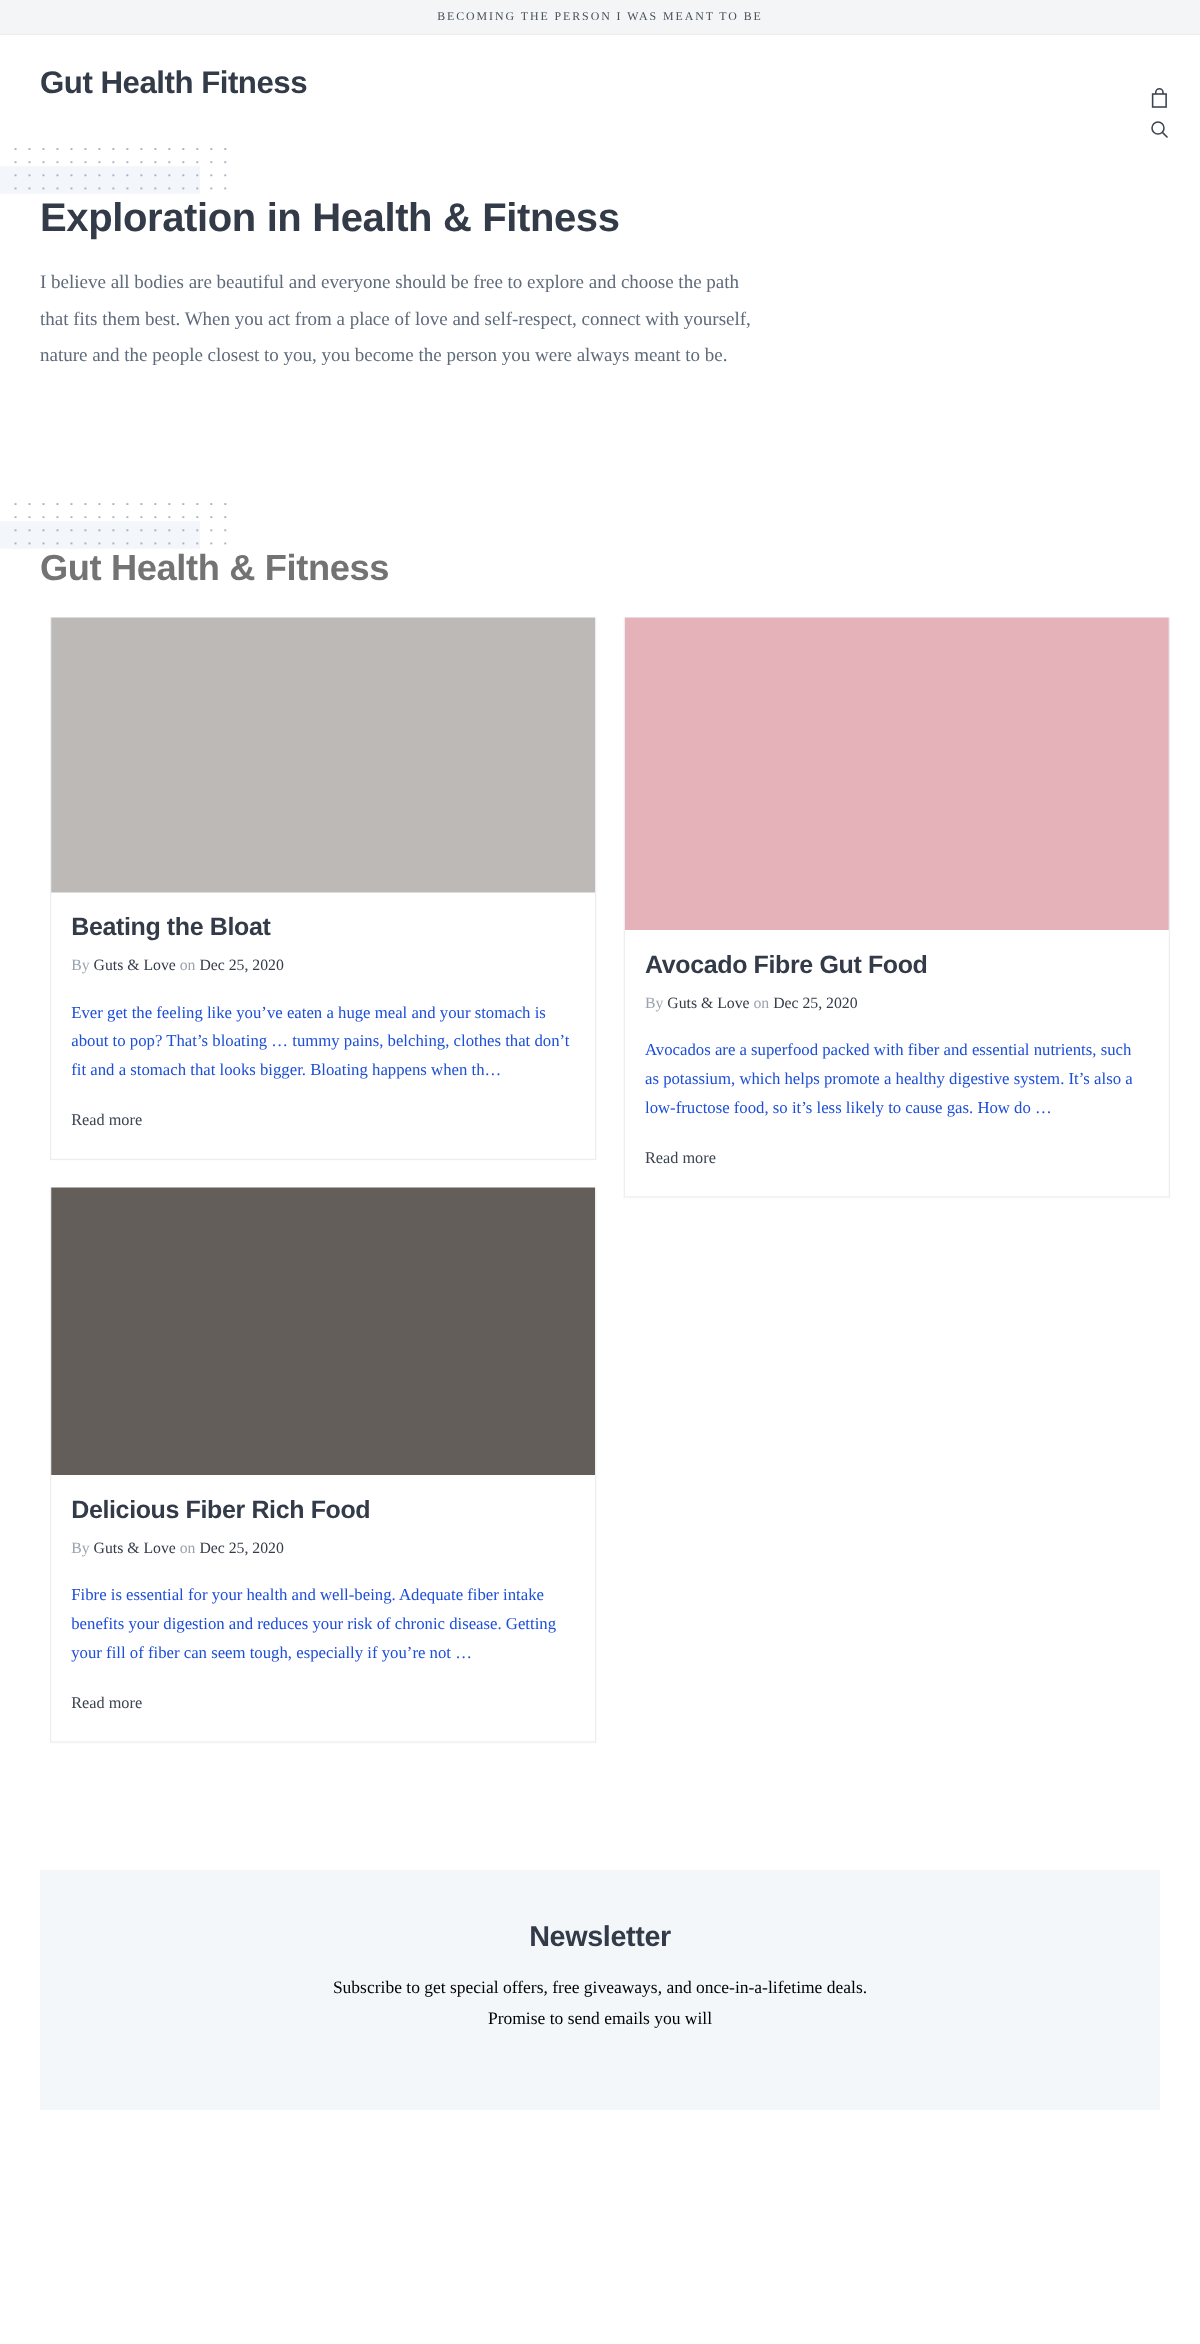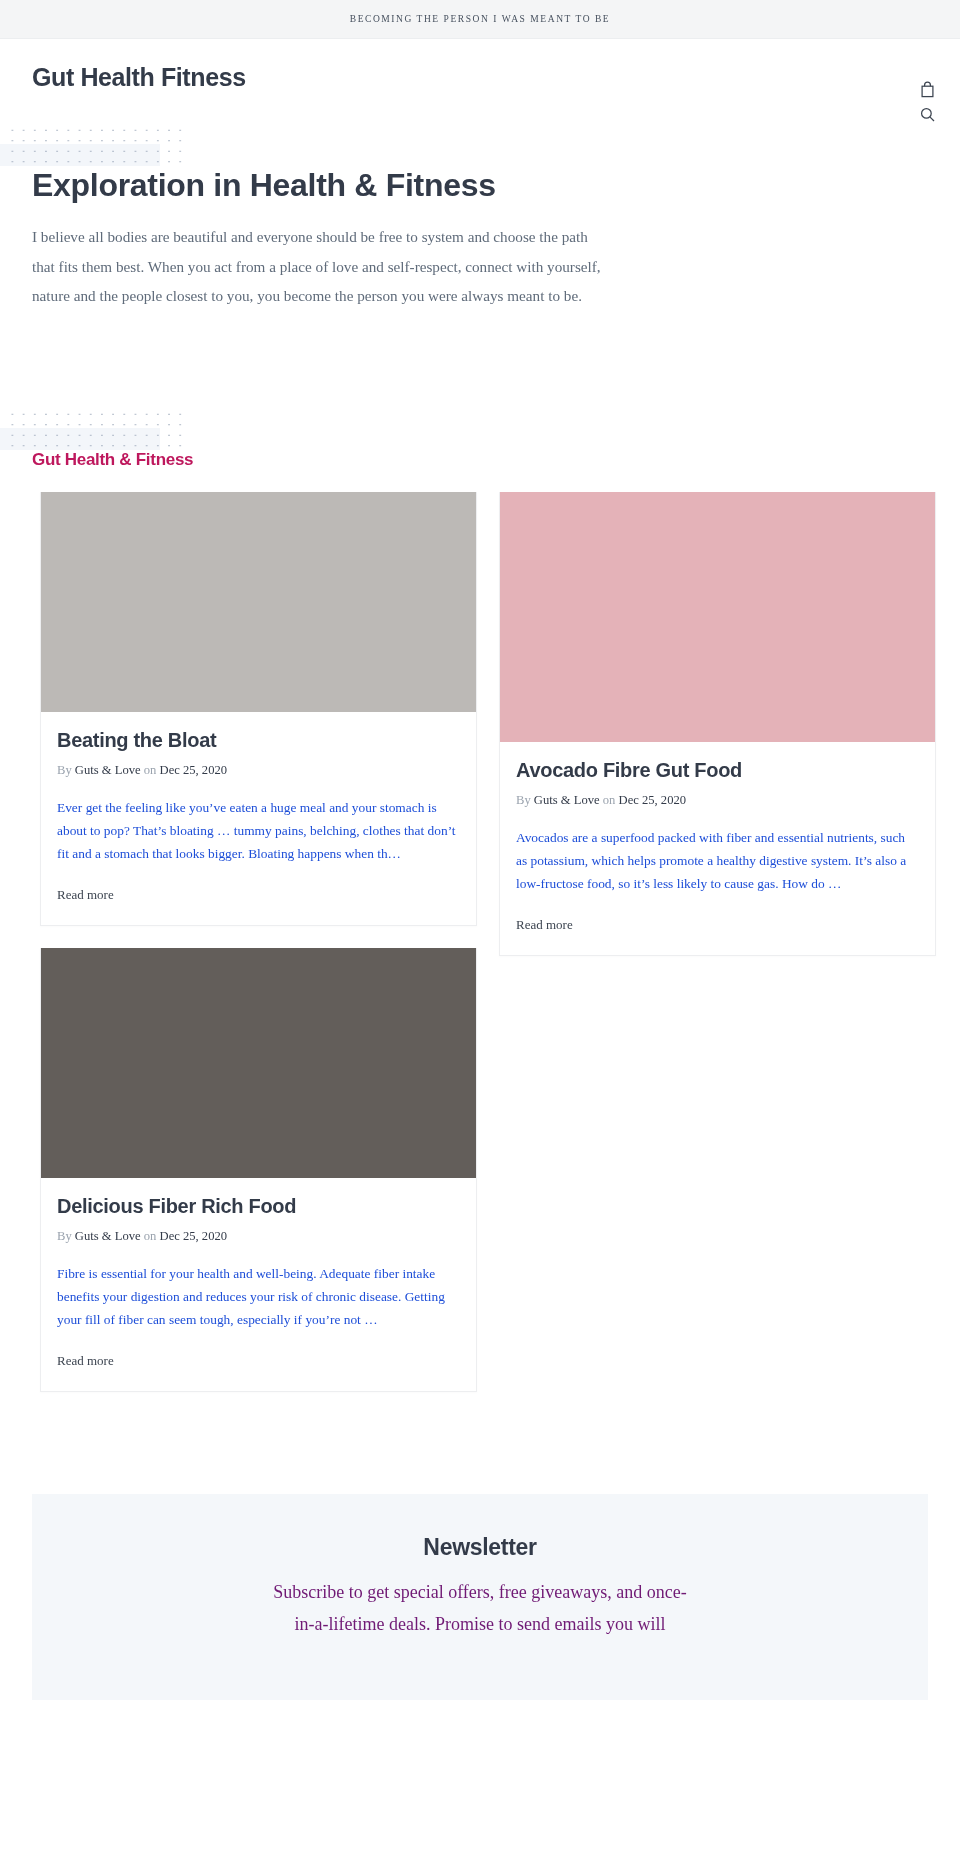--- a/index.html
+++ b/index.html
@@ -7,21 +7,21 @@
   body {
     background:#ffffff;
     font-family:"Liberation Sans", sans-serif;
     color:#333b49;
     -webkit-font-smoothing:antialiased;
   }
   .page { width:960px; position:relative; overflow:hidden; }
 
   
   .announce {
-    height:39px;
+    height:28px;
     background:#f4f5f6;
     display:flex; align-items:center; justify-content:center;
     border-bottom:1px solid #eceef0;
   }
   .announce span {
     font-family:"Liberation Serif", serif;
     font-size:9.5px;
     letter-spacing:1.55px;
     color:#46505e;
     text-transform:uppercase;
@@ -96,24 +96,24 @@
     max-width:582px;
   }
 
   
   .section-head { position:relative; padding:0 32px; margin-top:95px; }
   .section-head .deco { left:10px; top:0px; }
   .section-head .deco-band { left:0; top:22px; }
   .section-head h2 {
     position:relative;
     padding-top:44px;
-    font-size:17px;
-    font-weight:700;
-    letter-spacing:-0.3px;
-    color:#be185d;
+    font-size:29px;
+    font-weight:700;
+    letter-spacing:-0.3px;
+    color:#737373;
   }
 
   
   .grid {
     position:relative;
     margin:22px 32px 0 40px;
     width:896px;
     column-count:2;
     column-gap:22px;
   }
@@ -172,23 +172,23 @@
   }
   .newsletter h3 {
     font-size:23px;
     font-weight:700;
     letter-spacing:-0.3px;
     color:#333b49;
     margin-bottom:16px;
   }
   .newsletter p {
     font-family:"Liberation Serif", serif;
-    font-size:18px;
+    font-size:14px;
     line-height:1.75;
-    color:#701a75;
+    color:#000000;
     max-width:430px;
     margin:0 auto;
   }
 </style>
 </head>
 <body>
 
 <div class="page">
 
   <div class="announce">
@@ -211,21 +211,21 @@
         </svg>
       </div>
     </div>
   </div>
 
   <div class="hero">
     <div class="deco-band"></div>
     <div class="deco"></div>
     <div class="hero-inner">
       <h1>Exploration in Health &amp; Fitness</h1>
-      <p>I believe all bodies are beautiful and everyone should be free to system and choose the path that fits them best. When you act from a place of love and self-respect, connect with yourself, nature and the people closest to you, you become the person you were always meant to be.</p>
+      <p>I believe all bodies are beautiful and everyone should be free to explore and choose the path that fits them best. When you act from a place of love and self-respect, connect with yourself, nature and the people closest to you, you become the person you were always meant to be.</p>
     </div>
   </div>
 
   <div class="section-head">
     <div class="deco-band"></div>
     <div class="deco"></div>
     <h2>Gut Health &amp; Fitness</h2>
   </div>
 
   <div class="grid">

